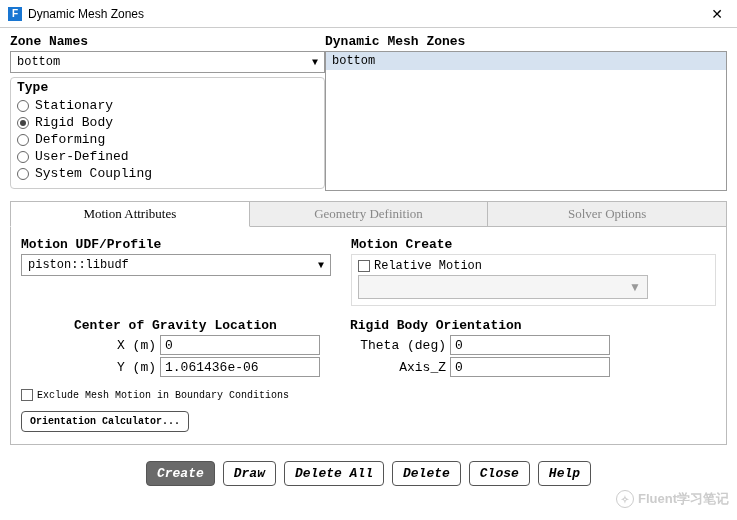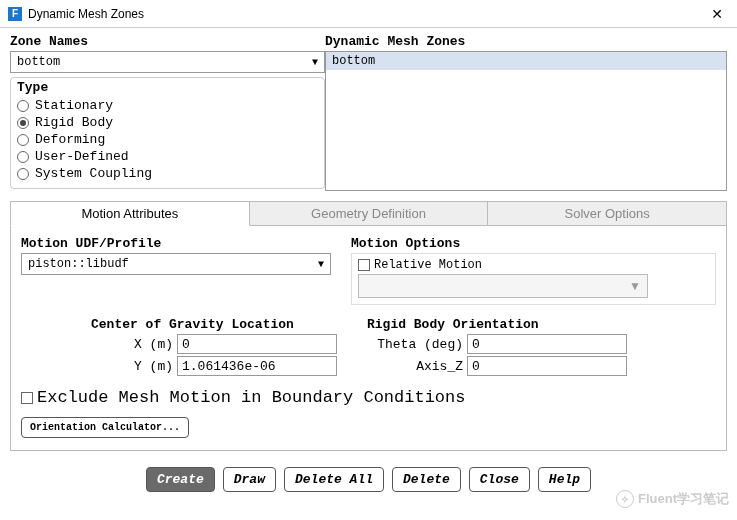--- a/index.html
+++ b/index.html
@@ -17,37 +17,37 @@
 .select-box .arrow { position: absolute; right: 6px; font-size: 10px; }
 .listbox { border: 1px solid #999; background: #fff; flex: 1; min-height: 140px; }
 .list-item-sel { background: #d6e2f0; padding: 2px 6px; font-family: "Courier New", monospace; }
 .type-group { margin-top: 4px; border: 1px solid #ccc; border-radius: 4px; padding: 2px 6px 6px 6px; }
 .type-title { font-family: "Courier New", monospace; font-size: 13px; font-weight: bold; margin: -10px 0 2px -2px; background: #fff; display: inline-block; padding: 0 2px; }
 .radio-row { display: flex; align-items: center; gap: 6px; font-family: "Courier New", monospace; font-size: 13px; padding: 1px 0; }
 .radio { width: 12px; height: 12px; border: 1px solid #666; border-radius: 50%; display: inline-flex; align-items: center; justify-content: center; }
 .radio.checked::after { content: ""; width: 6px; height: 6px; background: #444; border-radius: 50%; }
 .checkbox { width: 12px; height: 12px; border: 1px solid #666; display: inline-block; vertical-align: middle; margin-right: 4px; }
 .tabs { display: flex; margin-top: 10px; }
-.tab { flex: 1; text-align: center; padding: 4px 0; font-family: Liberation Sans, sans-serif; font-size: 13px; border: 1px solid #bbb; background: #eee; color: #888; cursor: pointer; }
+.tab { flex: 1; text-align: center; padding: 4px 0; font-family: Liberation Serif, serif; font-size: 13px; border: 1px solid #bbb; background: #eee; color: #888; cursor: pointer; }
 .tab.active { background: #fff; color: #000; border-bottom: 1px solid #fff; }
 .tab + .tab { border-left: none; }
 .tab-body { border: 1px solid #bbb; border-top: none; padding: 10px 10px 12px 10px; }
 .tb-row { display: flex; gap: 20px; }
 .tb-col { width: 310px; }
 .tb-col2 { flex: 1; }
 .sub-lbl { font-family: "Courier New", monospace; font-size: 13px; font-weight: bold; margin-bottom: 2px; }
 .field-row { display: flex; align-items: center; margin: 2px 0; }
 .field-lbl { font-family: "Courier New", monospace; font-size: 13px; width: 86px; text-align: right; padding-right: 4px; }
 .field-input { border: 1px solid #999; height: 20px; padding: 0 4px; font-family: "Courier New", monospace; font-size: 13px; width: 160px; }
 .rel-zone-lbl { font-family: "Courier New", monospace; font-size: 13px; color: #999; margin-top: 2px; }
 .rel-zone-select { width: 290px; height: 24px; border: 1px solid #bbb; background: #f5f5f5; display: flex; align-items: center; justify-content: flex-end; padding: 0 6px; margin-top: 2px; }
 .center-row { display: flex; gap: 30px; margin-top: 12px; }
-.cg-col { margin-left: 70px; }
+.cg-col { margin-left: 53px; }
 .rb-col { margin-left: 0; }
-.exclude-row { margin-top: 10px; font-family: "Courier New", monospace; font-size: 17px; display: flex; align-items: flex-start; }
+.exclude-row { margin-top: 10px; font-family: "Courier New", monospace; font-size: 10px; display: flex; align-items: flex-start; }
 .orient-btn { margin-top: 10px; border: 1px solid #555; border-radius: 4px; background: #fff; padding: 4px 8px; font-family: "Courier New", monospace; font-size: 10px; font-weight: bold; cursor: pointer; }
 .btn-row { display: flex; gap: 8px; justify-content: center; margin-top: 16px; align-items: center; }
 .btn { border: 1px solid #555; border-radius: 4px; background: #fff; padding: 4px 10px; font-family: "Courier New", monospace; font-size: 13px; font-weight: bold; cursor: pointer; font-style: italic; }
 .btn.primary { background: #6a6a6a; color: #fff; border-color: #555; }
 .watermark { position: absolute; right: 8px; bottom: 12px; display: flex; align-items: center; gap: 4px; color: #ccc; font-size: 13px; font-weight: bold; pointer-events: none; }
 .watermark .wm-icon { width: 18px; height: 18px; border: 1px solid #ccc; border-radius: 50%; display: flex; align-items: center; justify-content: center; font-size: 10px; }
 </style>
 </head>
 <body>
 
@@ -108,21 +108,21 @@
   <div class="tab-body">
     <div class="tb-row">
       <div class="tb-col">
         <div class="sub-lbl">Motion UDF/Profile</div>
         <div class="select-box">
           <span>piston::libudf</span>
           <span class="arrow">▼</span>
         </div>
       </div>
       <div class="tb-col2">
-        <div class="sub-lbl">Motion Options</div>
+        <div class="sub-lbl">Motion Create</div>
         <div style="border:1px solid #ddd; padding:4px 0 6px 6px;">
           <label style="font-family:'Courier New',monospace; display:flex; align-items:center;">
             <span class="checkbox"></span>
             <span>Relative Motion</span>
           </label>
           <div class="rel-zone-select">
             <span style="color:#999;">▼</span>
           </div>
         </div>
       </div>

